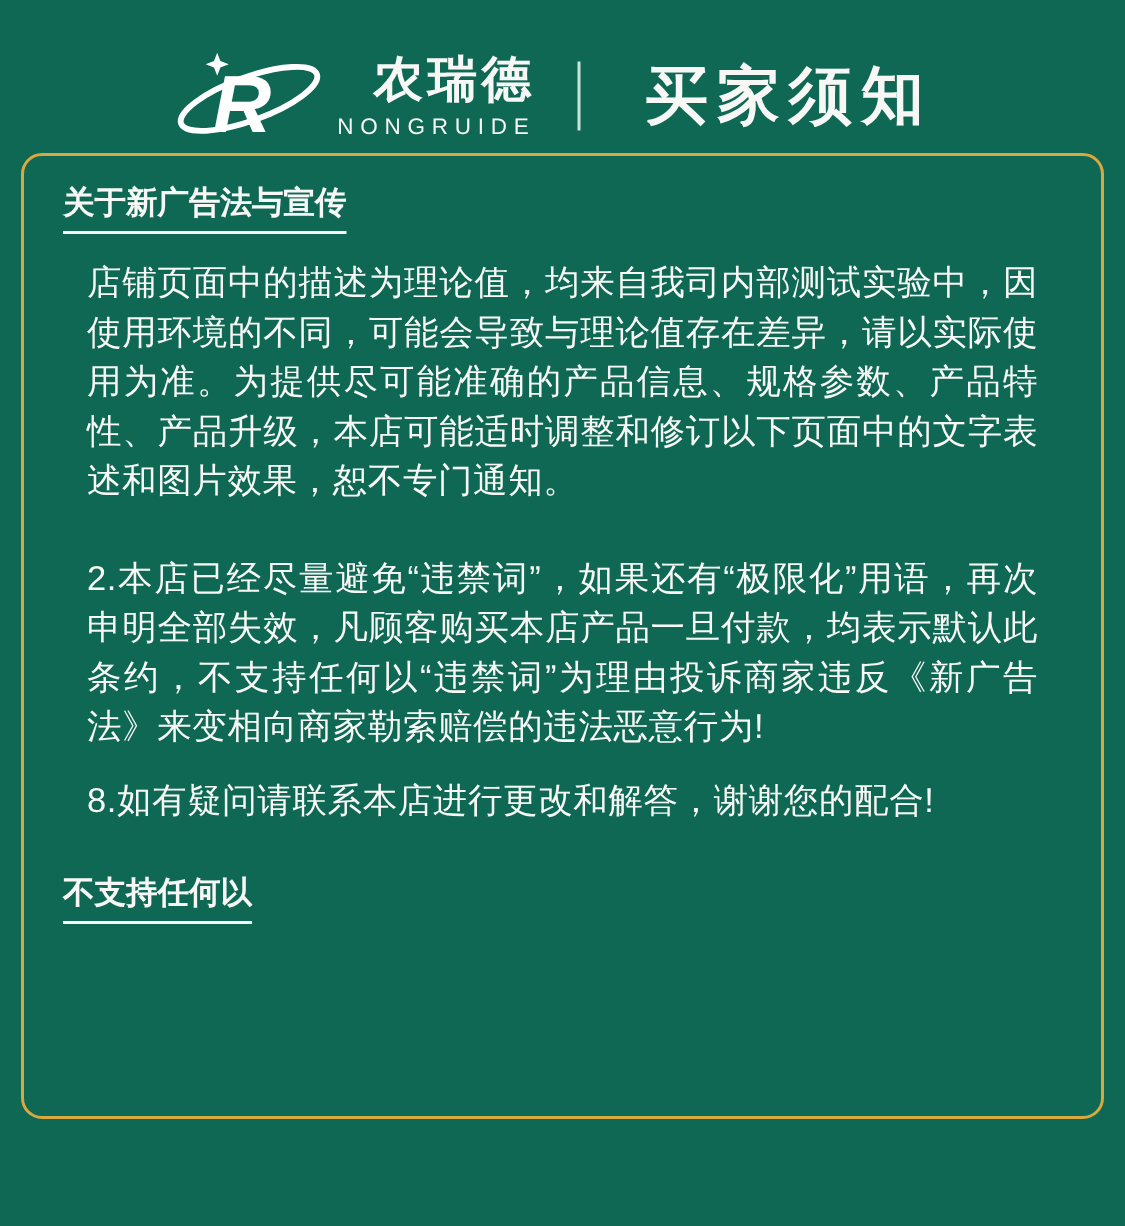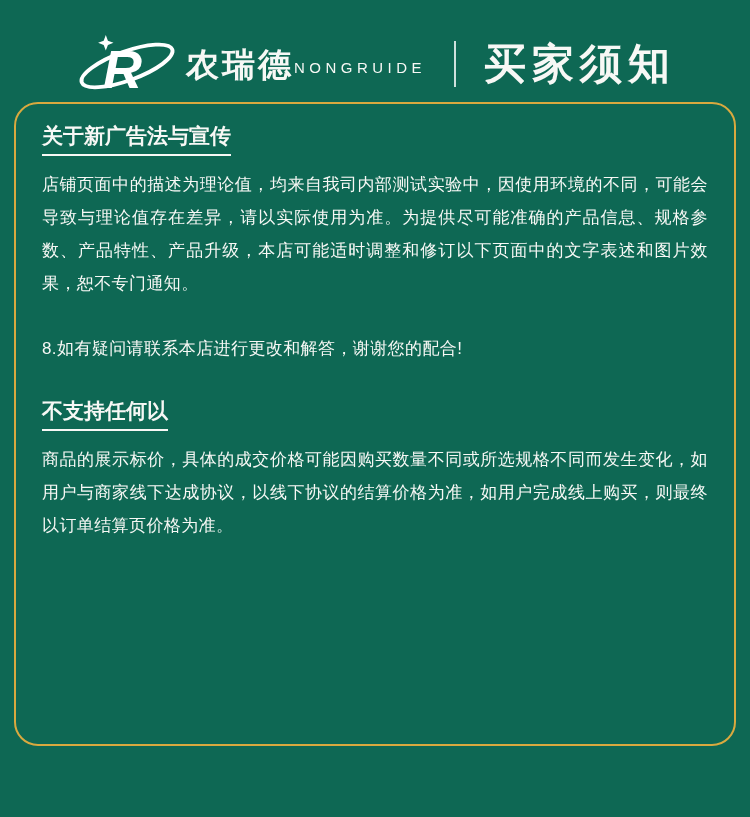--- a/index.html
+++ b/index.html
@@ -15,52 +15,52 @@
   .header {
     display: flex;
     align-items: center;
     justify-content: center;
     gap: 18px;
     padding-top: 26px;
     height: 102px;
   }
   .brand { display: flex; align-items: center; gap: 6px; }
   .logo-mark { width: 106px; height: 74px; display: block; }
-  .brand-text { display: flex; flex-direction: row; align-items: center; }
+  .brand-text { display: flex; flex-direction: column; align-items: flex-end; }
   .brand-cn { font-size: 33px; font-weight: bold; letter-spacing: 3px; line-height: 1; }
   .brand-en { font-size: 15px; font-weight: normal; letter-spacing: 4.5px; margin-top: 7px; }
   .divider { width: 2px; height: 46px; background: rgba(255,255,255,0.8); margin: 0 10px; }
-  .page-title { font-size: 42px; font-weight: bold; letter-spacing: 6px; margin: 0; line-height: 1; }
+  .page-title { font-size: 42px; font-weight: bold; letter-spacing: 6px; margin: 15px; line-height: 1; }
 
   .notice-box {
     width: 722px;
     height: 644px;
     margin: 0 auto;
     border: 2px solid #d9a93f;
-    border-radius: 24px;
+    border-radius: 14px;
     padding: 18px 26px 24px 26px;
   }
   .section { margin: 0; }
   .section + .section { margin-top: 32px; }
   .section-heading {
     font-size: 21px;
     font-weight: bold;
     margin: 0 0 12px 0;
     line-height: 28px;
   }
   .section-heading .hl {
     display: inline-block;
     border-bottom: 2px solid #f7f8f5;
     padding-bottom: 4px;
   }
   .body-text {
-    font-size: 17px;
+    font-size: 23px;
     line-height: 33px;
     letter-spacing: 0.4px;
-    margin: 0;
+    margin: 16px;
     text-align: justify;
   }
 </style>
 </head>
 <body>
 
 <div class="page">
 
   <header class="header">
     <div class="brand">
@@ -81,23 +81,23 @@
   </header>
 
   <main class="notice-box">
 
     <section class="section">
       <h2 class="section-heading"><span class="hl">关于新广告法与宣传</span></h2>
       <p class="body-text">店铺页面中的描述为理论值，均来自我司内部测试实验中，因使用环境的不同，可能会导致与理论值存在差异，请以实际使用为准。为提供尽可能准确的产品信息、规格参数、产品特性、产品升级，本店可能适时调整和修订以下页面中的文字表述和图片效果，恕不专门通知。</p>
     </section>
 
     <section class="section">
+      <p class="body-text">2.本店已经尽量避免“违禁词”，如果还有“极限化”用语，再次申明全部失效，凡顾客购买本店产品一旦付款，均表示默认此条约，不支持任何以“违禁词”为理由投诉商家违反《新广告法》来变相向商家勒索赔偿的违法恶意行为!</p>
       <p class="body-text">8.如有疑问请联系本店进行更改和解答，谢谢您的配合!</p>
     </section>
 
     <section class="section">
       <h2 class="section-heading"><span class="hl">不支持任何以</span></h2>
-      <p class="body-text">商品的展示标价，具体的成交价格可能因购买数量不同或所选规格不同而发生变化，如用户与商家线下达成协议，以线下协议的结算价格为准，如用户完成线上购买，则最终以订单结算页价格为准。</p>
     </section>
 
   </main>
 
 </div>
 
 </body></html>

